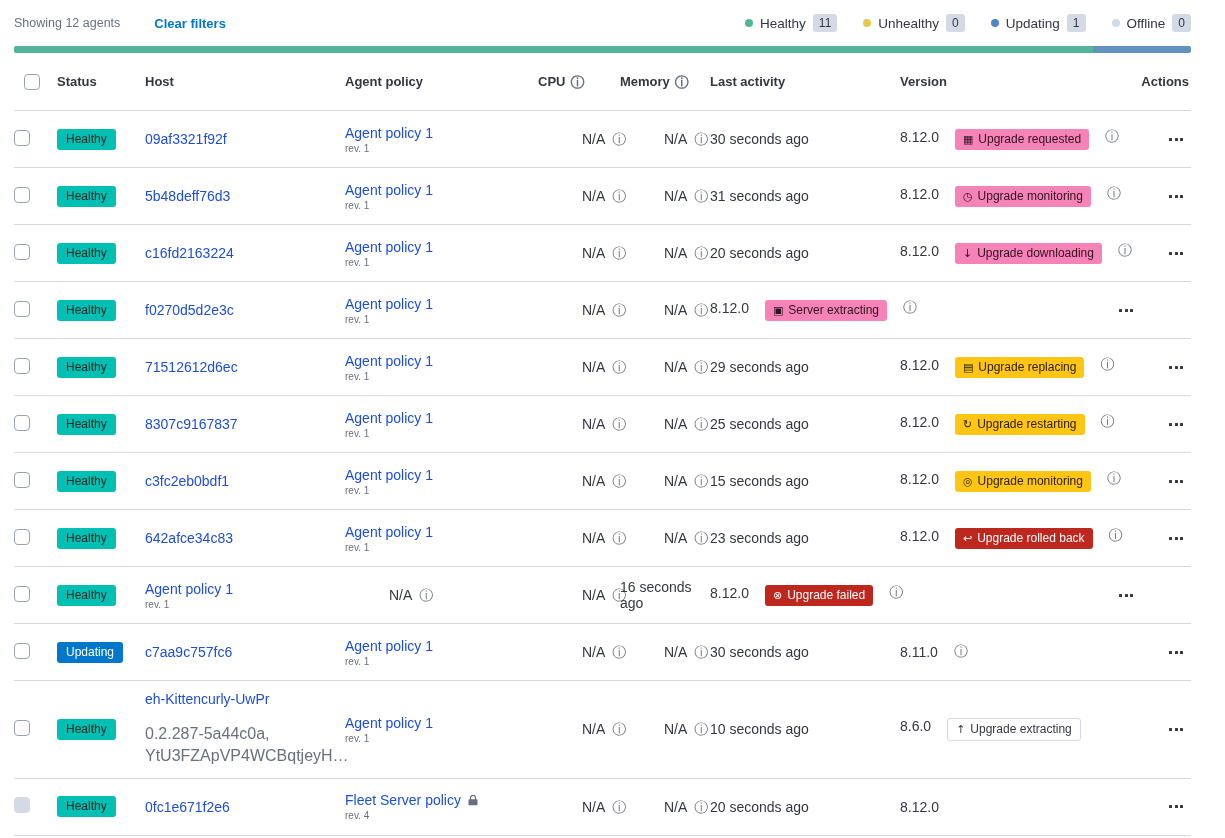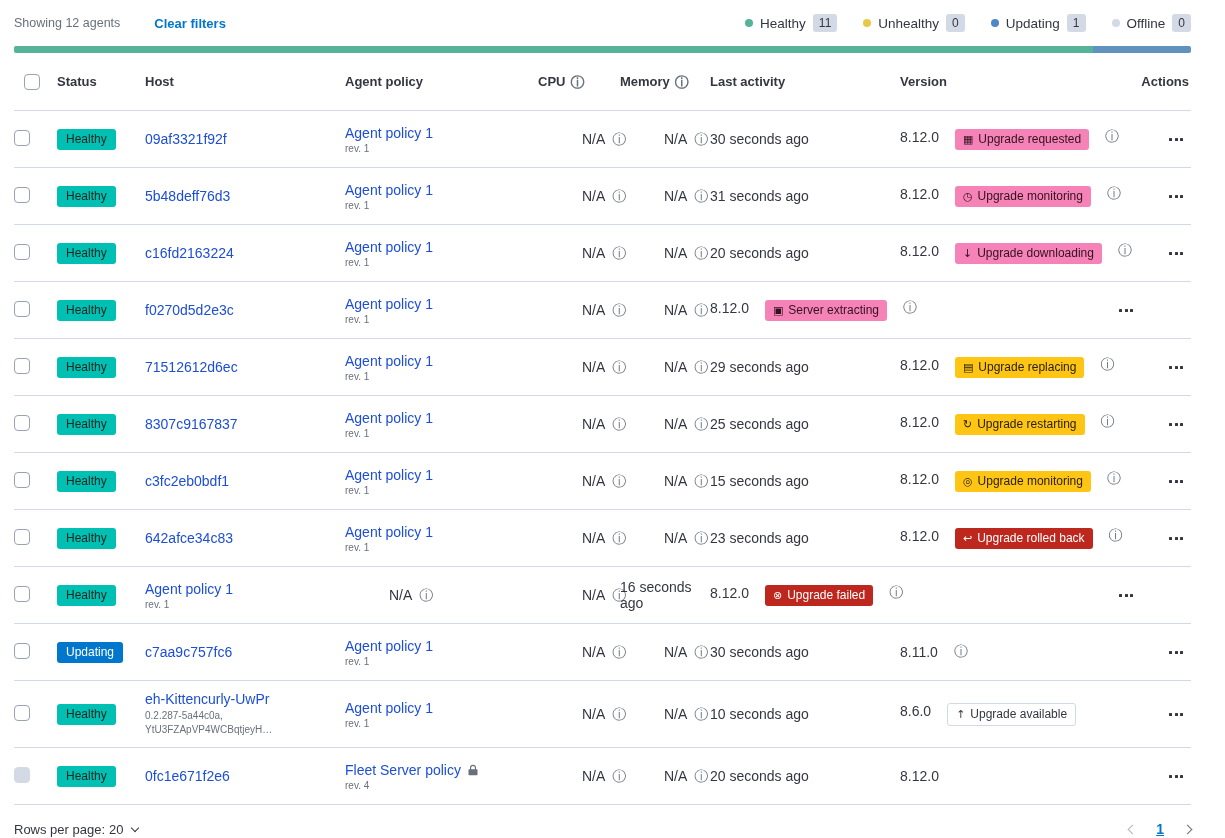--- a/index.html
+++ b/index.html
@@ -40,21 +40,21 @@
   .th-actions { justify-content:flex-end; padding-right:2px;margin-left:36px; }
 
   .checkbox { display:inline-block; width:16px; height:16px; border:1px solid #98A2B3; border-radius:4px; background:#fff; cursor:pointer; }
   .checkbox.disabled { background:#D3DAE6; border-color:#D3DAE6; cursor:default; }
 
   .status-badge { display:inline-block; font-size:12px; font-weight:500; padding:3px 9px; border-radius:3px; line-height:15px; white-space:nowrap; }
   .badge-healthy { background:var(--c-healthy); color:#15261f; }
   .badge-updating { background:var(--c-updating); color:#fff; }
 
   .host-link, .policy-link { color:#1d4ed8; font-weight:500; text-decoration:none; cursor:pointer; }
-  .host-sub { font-size:10px; color:#69707D; line-height:1.4; margin-top:2px; max-width:182px; }
+  .host-sub { font-size:16px; color:#69707D; line-height:1.4; margin-top:16px; max-width:182px; }
   .policy-line { display:flex; align-items:center; gap:6px; }
   .policy-rev { font-size:10px; color:#69707D; margin-top:2px; }
   .lock { display:inline-flex; color:#69707D; }
 
   .na-cell { display:flex; align-items:center; gap:7px;margin-left:44px; }
   .info-icon { color:#69707D; font-size:14px; line-height:1; cursor:pointer; font-family:"DejaVu Sans",sans-serif; }
 
   .version-cell { display:flex; align-items:flex-start; gap:16px; }
   .ubadge { display:inline-flex; align-items:center; gap:5px; font-size:12px; font-weight:500; padding:3px 8px; border-radius:3px; line-height:15px; white-space:nowrap; }
   .ubadge-icon { font-size:11px; line-height:1; font-family:"DejaVu Sans",sans-serif; }
@@ -602,21 +602,21 @@
           <div class="na-cell">
             <span>N/A</span>
             <span class="info-icon">ⓘ</span>
           </div>
         </div>
     <div class="cell">10 seconds ago</div>
     <div class="cell version-cell">
       <span>8.6.0</span>
       <span class="ubadge ub-hollow">
         <span class="ubadge-icon">↑</span>
-        <span>Upgrade available</span>
+        <span>Upgrade extracting</span>
       </span>
 
     </div>
     <div class="cell cell-actions">
           <span class="dots">
             <span></span>
             <span></span>
             <span></span>
           </span>
         </div>

